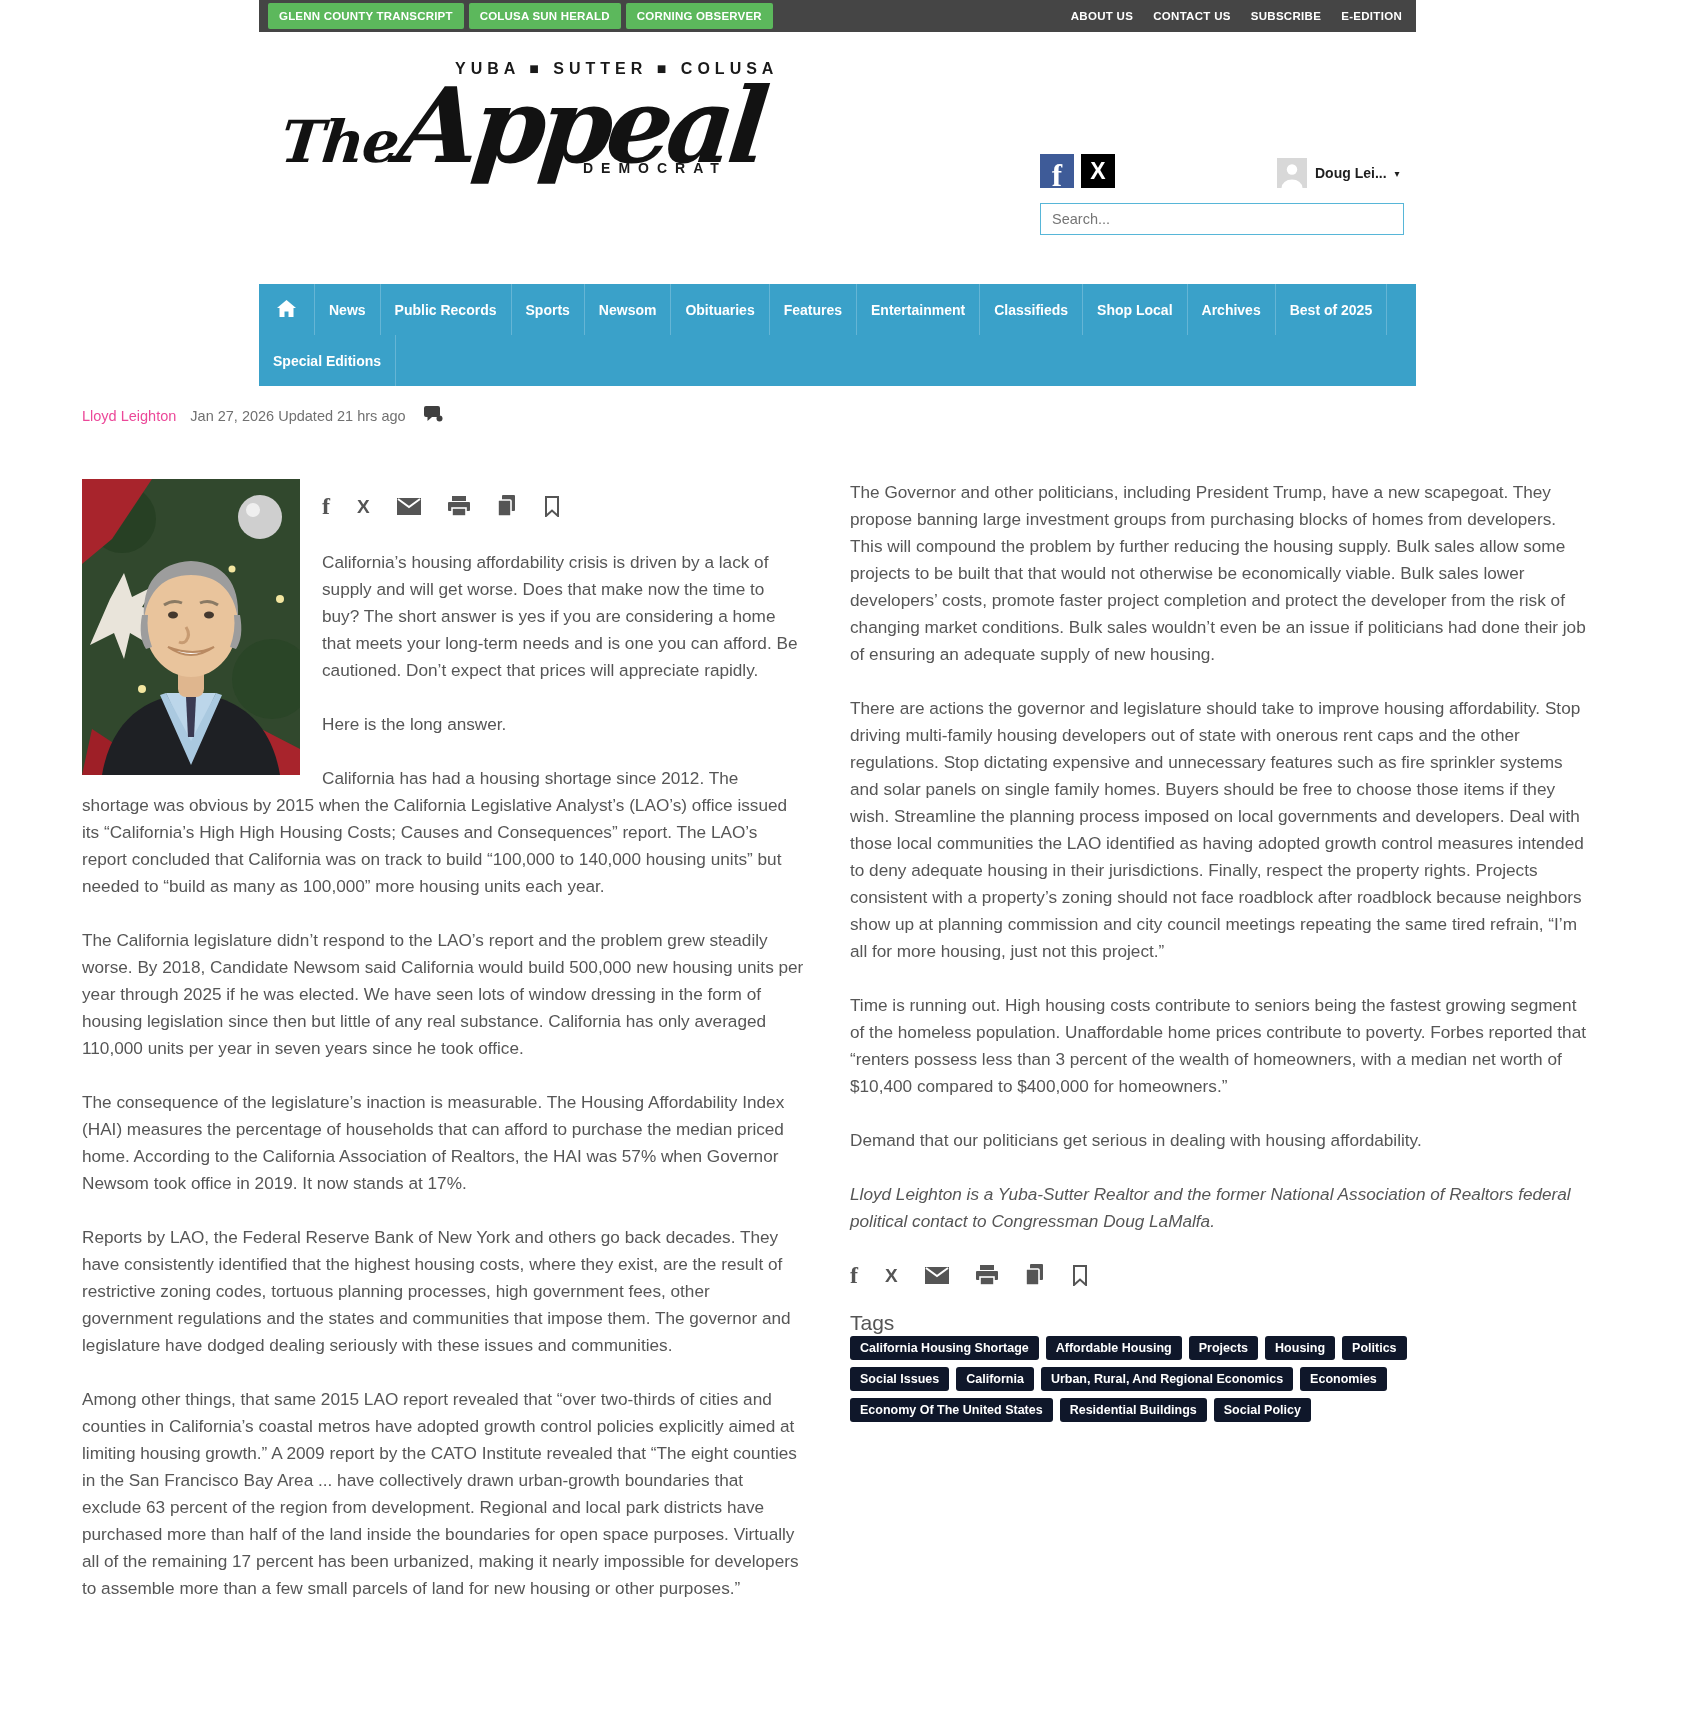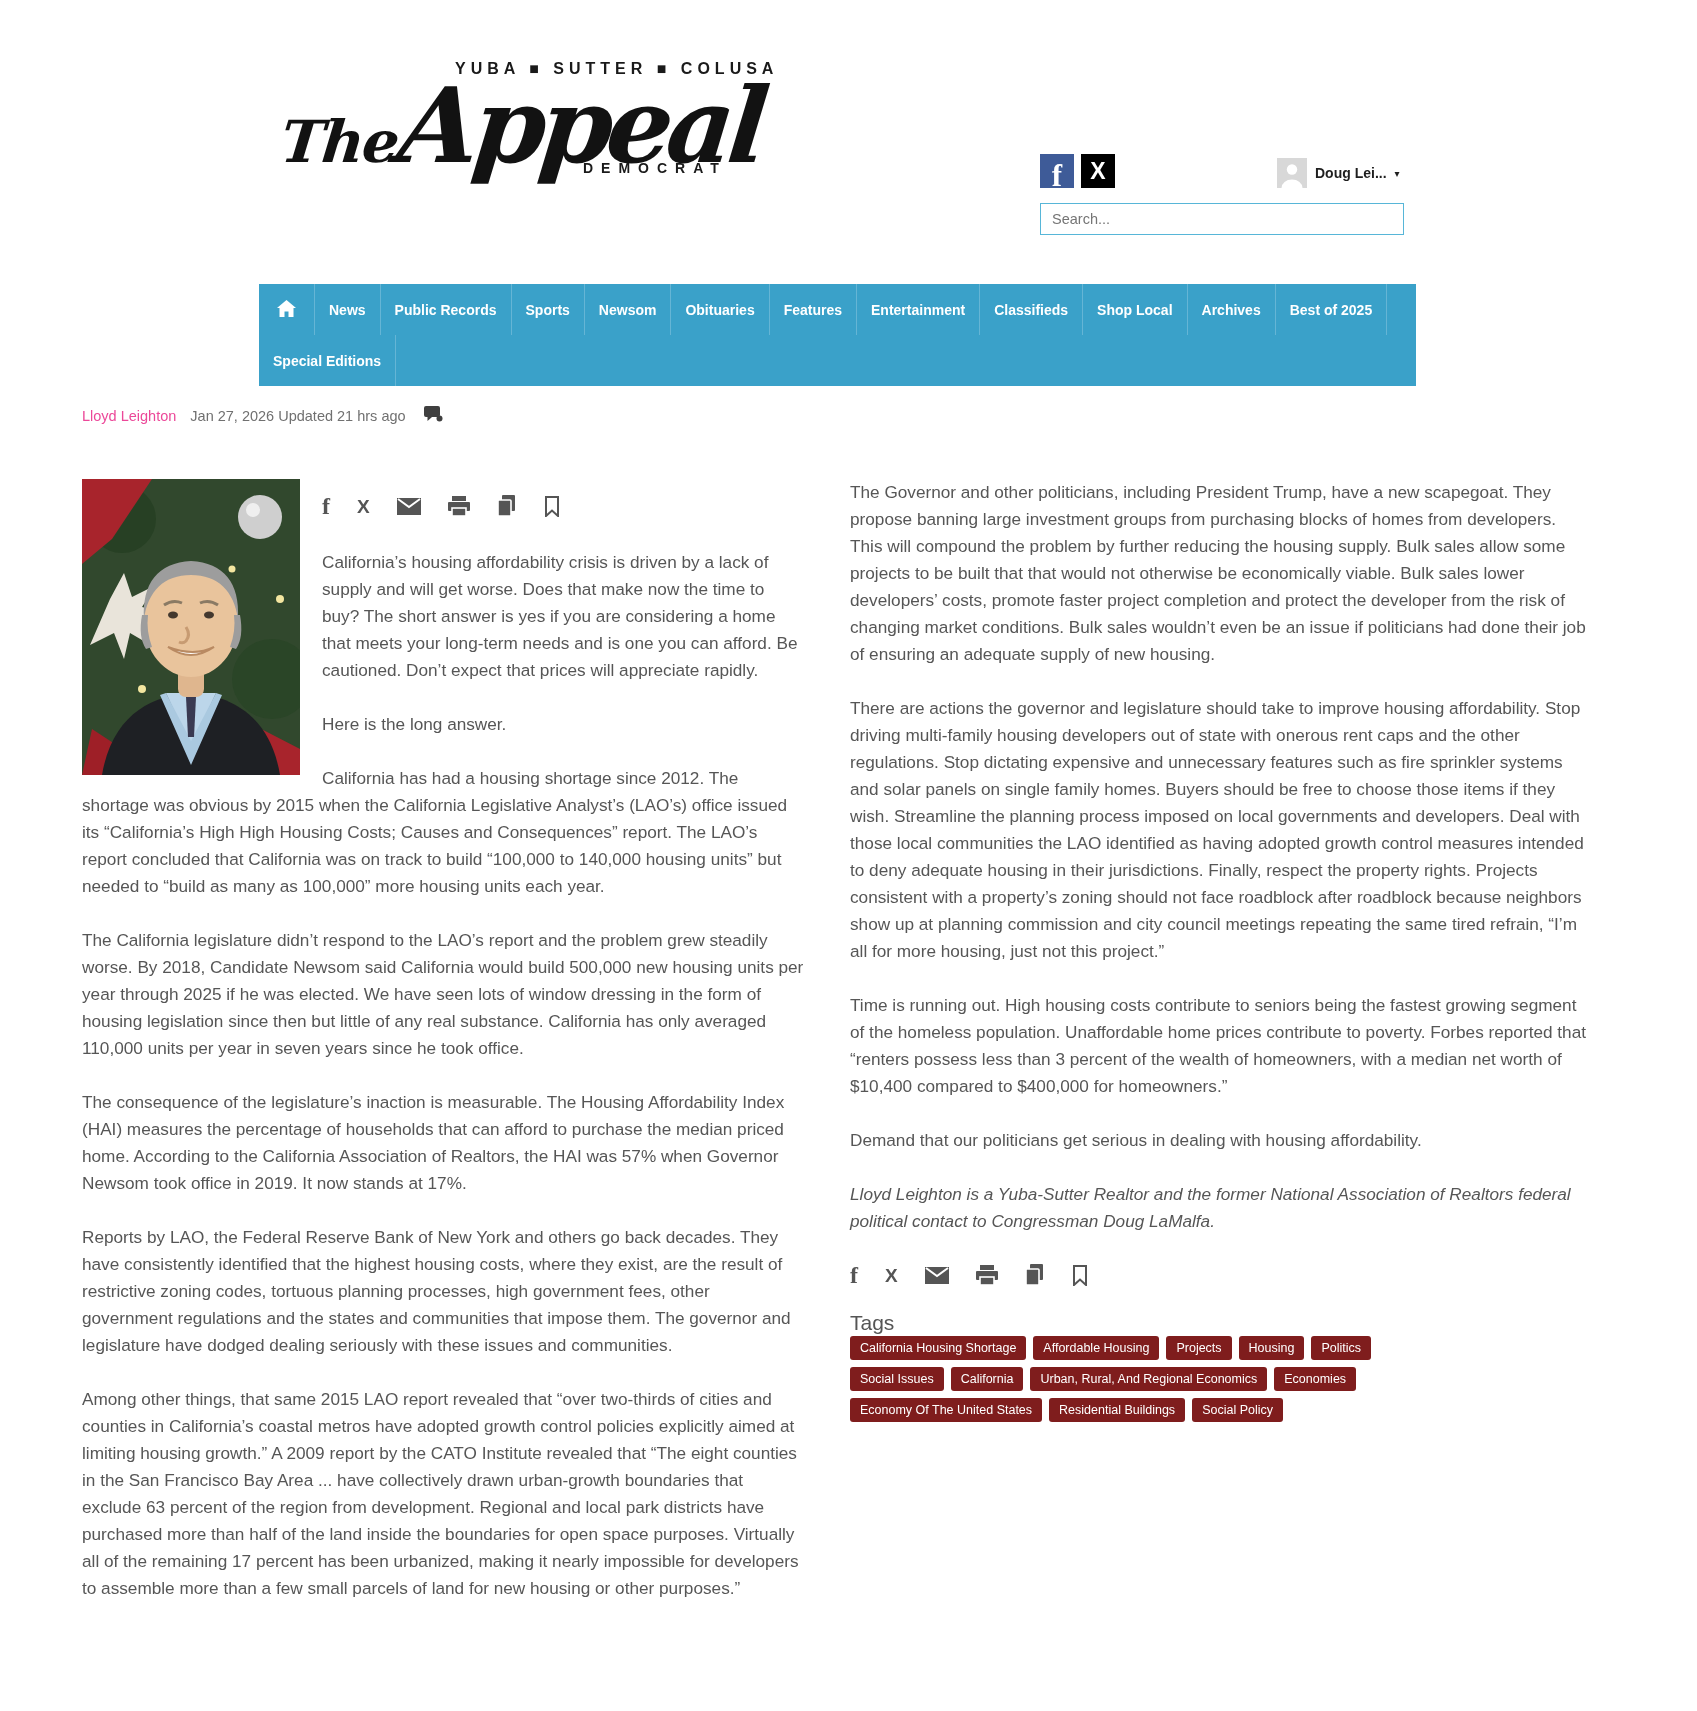--- a/index.html
+++ b/index.html
@@ -71,28 +71,41 @@
   .sico-x{font-weight:bold;font-size:19px;line-height:1;}
 
   .article p{margin:0 0 27px 0;font-size:17.2px;line-height:27px;color:#565656;}
   .bio{font-style:italic;}
 
   .share-row.bottom{margin:6px 0 22px 0;}
 
   .tags-block{display:flex;align-items:flex-start;margin-top:14px;flex-direction:column;}
   .tags-label{font-size:21px;color:#555;margin-right:26px;line-height:26px;}
   .tags-pills{display:flex;flex-wrap:wrap;gap:7px 7px;width:612px;}
-  .pill{background:#7f1d1d;color:#fff;font-size:12.5px;padding:5px 10px;border-radius:3px;
-        white-space:nowrap;cursor:pointer;}
+  .pill{background:#0f172a;color:#fff;font-size:12.5px;padding:5px 10px;border-radius:3px;
+        white-space:nowrap;cursor:pointer;font-weight:bold;}
 </style>
 </head>
 <body>
 
 <div class="page">
 
+  <div class="topbar">
+    <div class="pubs">
+      <div class="pub-btn">GLENN COUNTY TRANSCRIPT</div>
+      <div class="pub-btn">COLUSA SUN HERALD</div>
+      <div class="pub-btn">CORNING OBSERVER</div>
+    </div>
+    <div class="toplinks">
+      <div class="toplink">ABOUT US</div>
+      <div class="toplink">CONTACT US</div>
+      <div class="toplink">SUBSCRIBE</div>
+      <div class="toplink">E-EDITION</div>
+    </div>
+  </div>
 
   <div class="masthead">
     <div class="logo">
       <div class="logo-tagline">YUBA ■ SUTTER ■ COLUSA</div>
       <div class="logo-script"><span class="logo-the">The</span><span class="logo-name">Appeal</span></div>
       <div class="logo-sub">DEMOCRAT</div>
     </div>
 
     <div class="social">
       <div class="sq-icon sq-fb">f</div>

